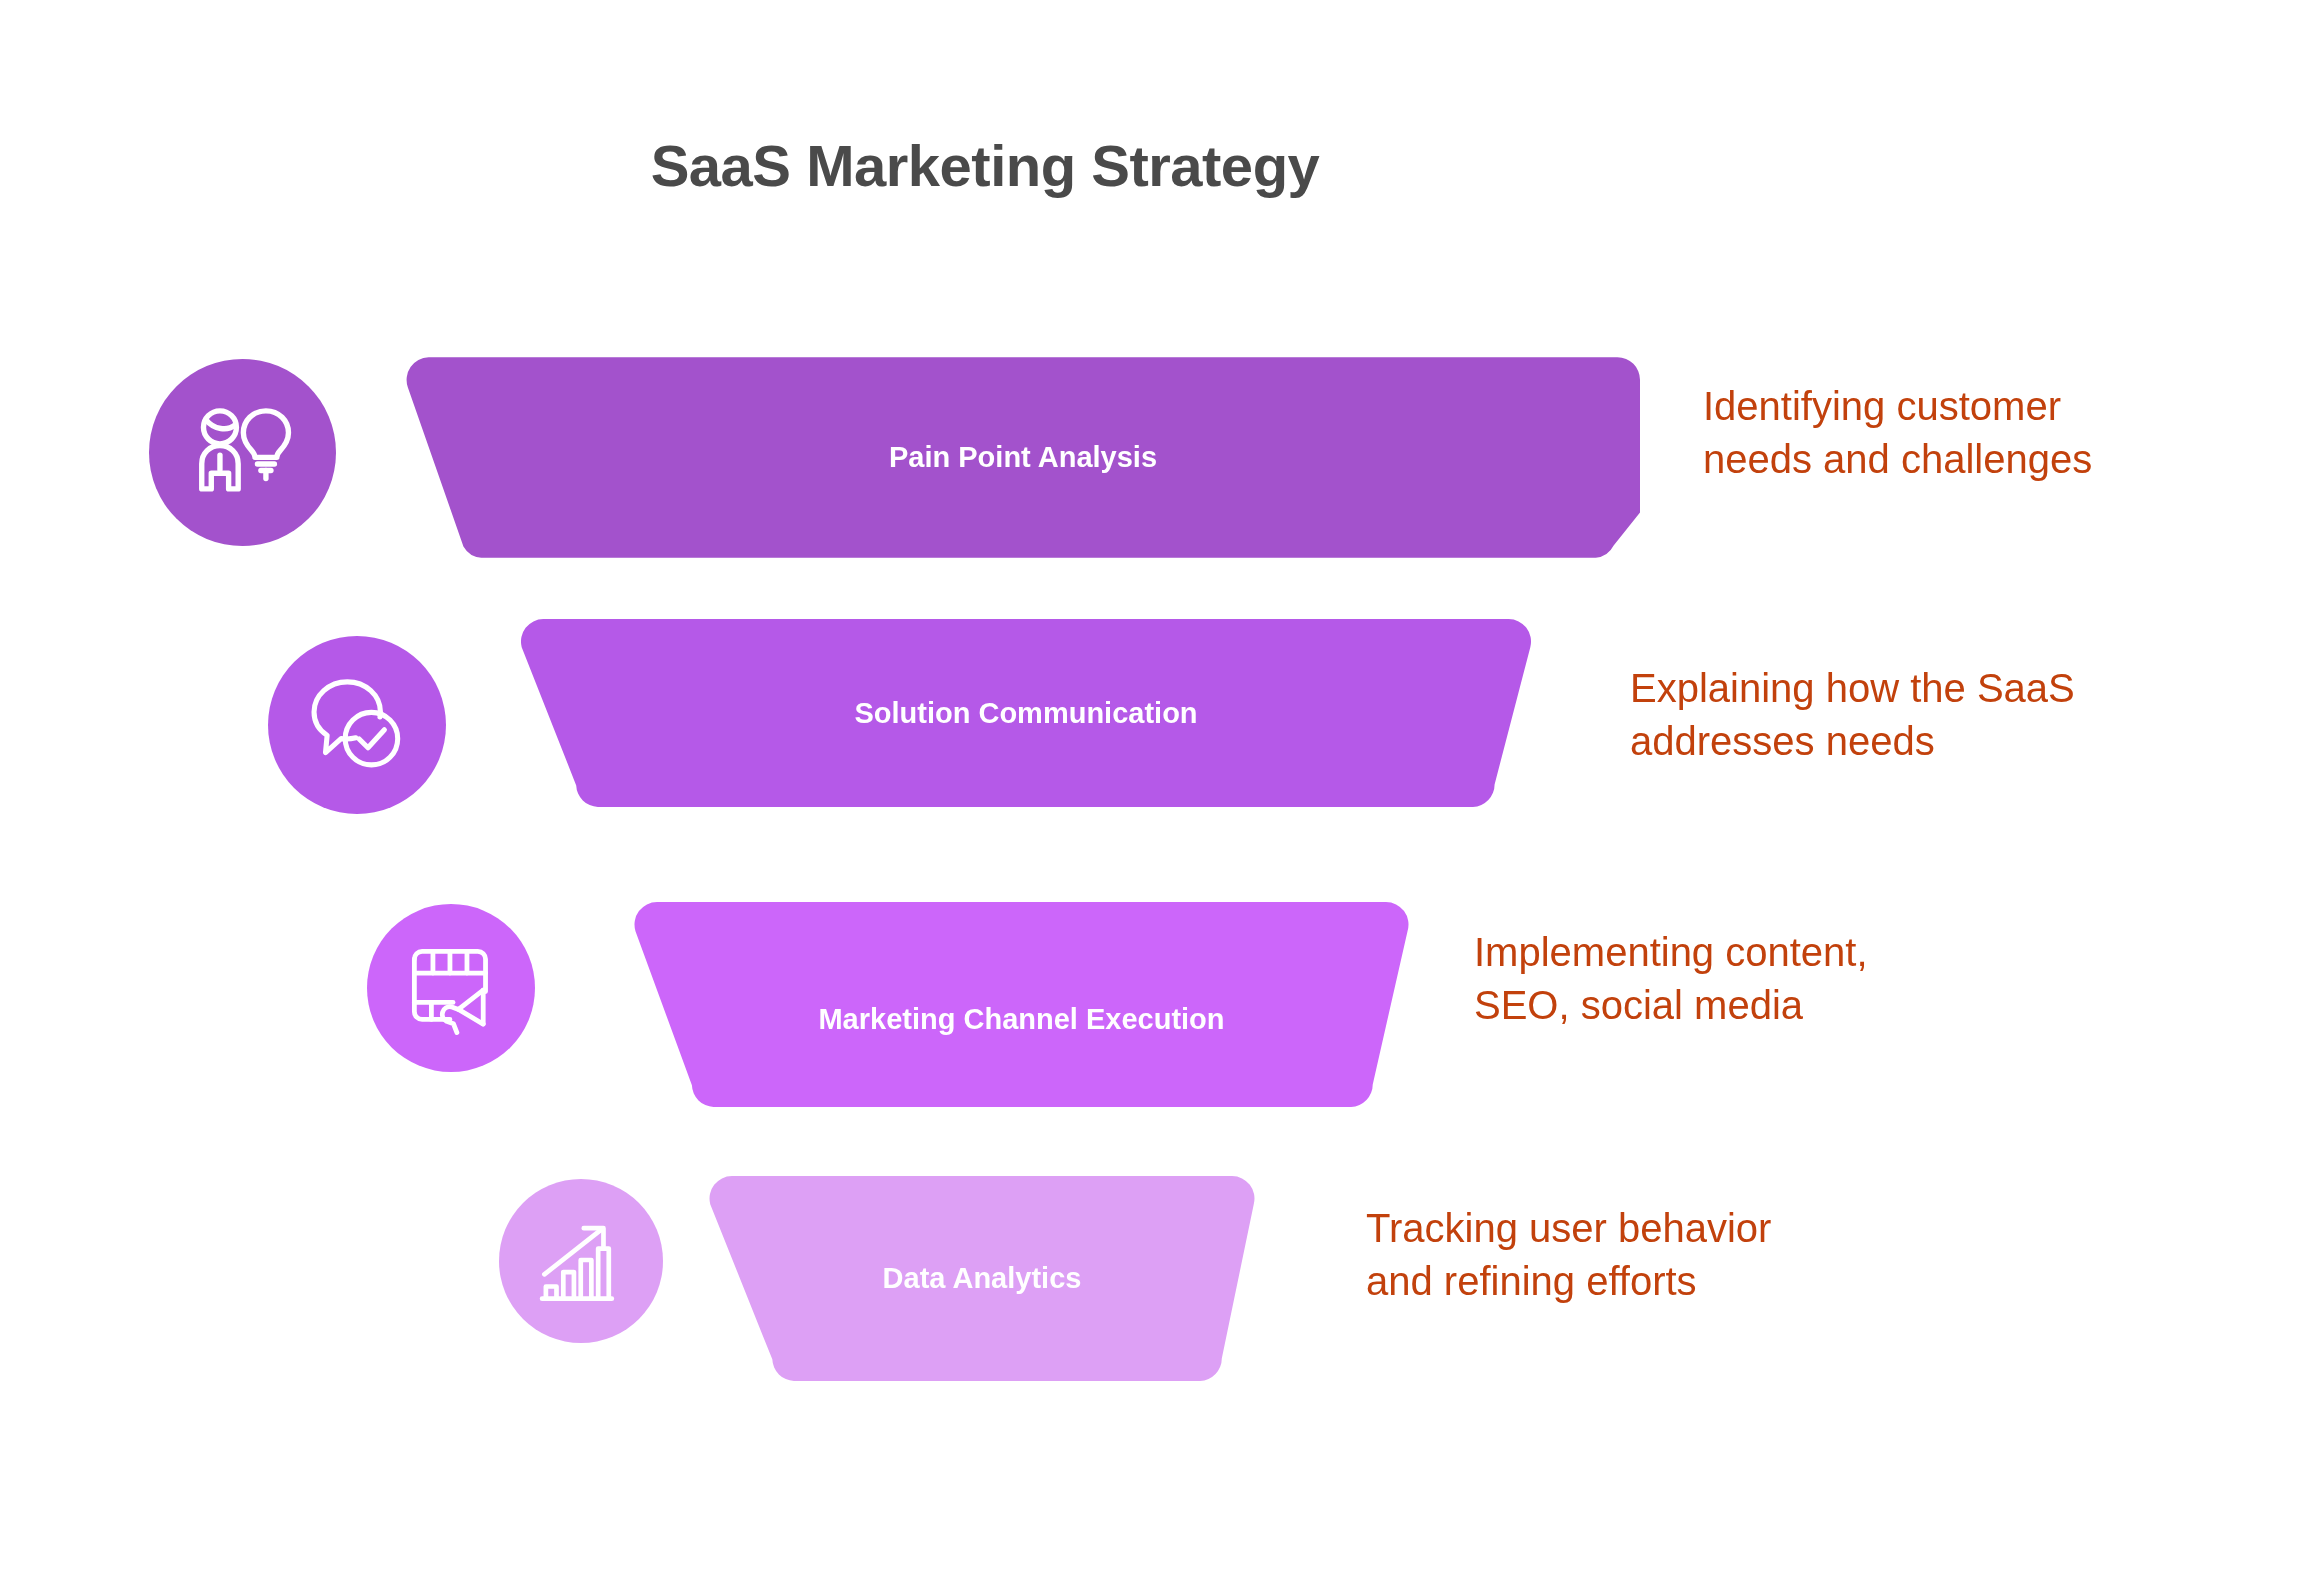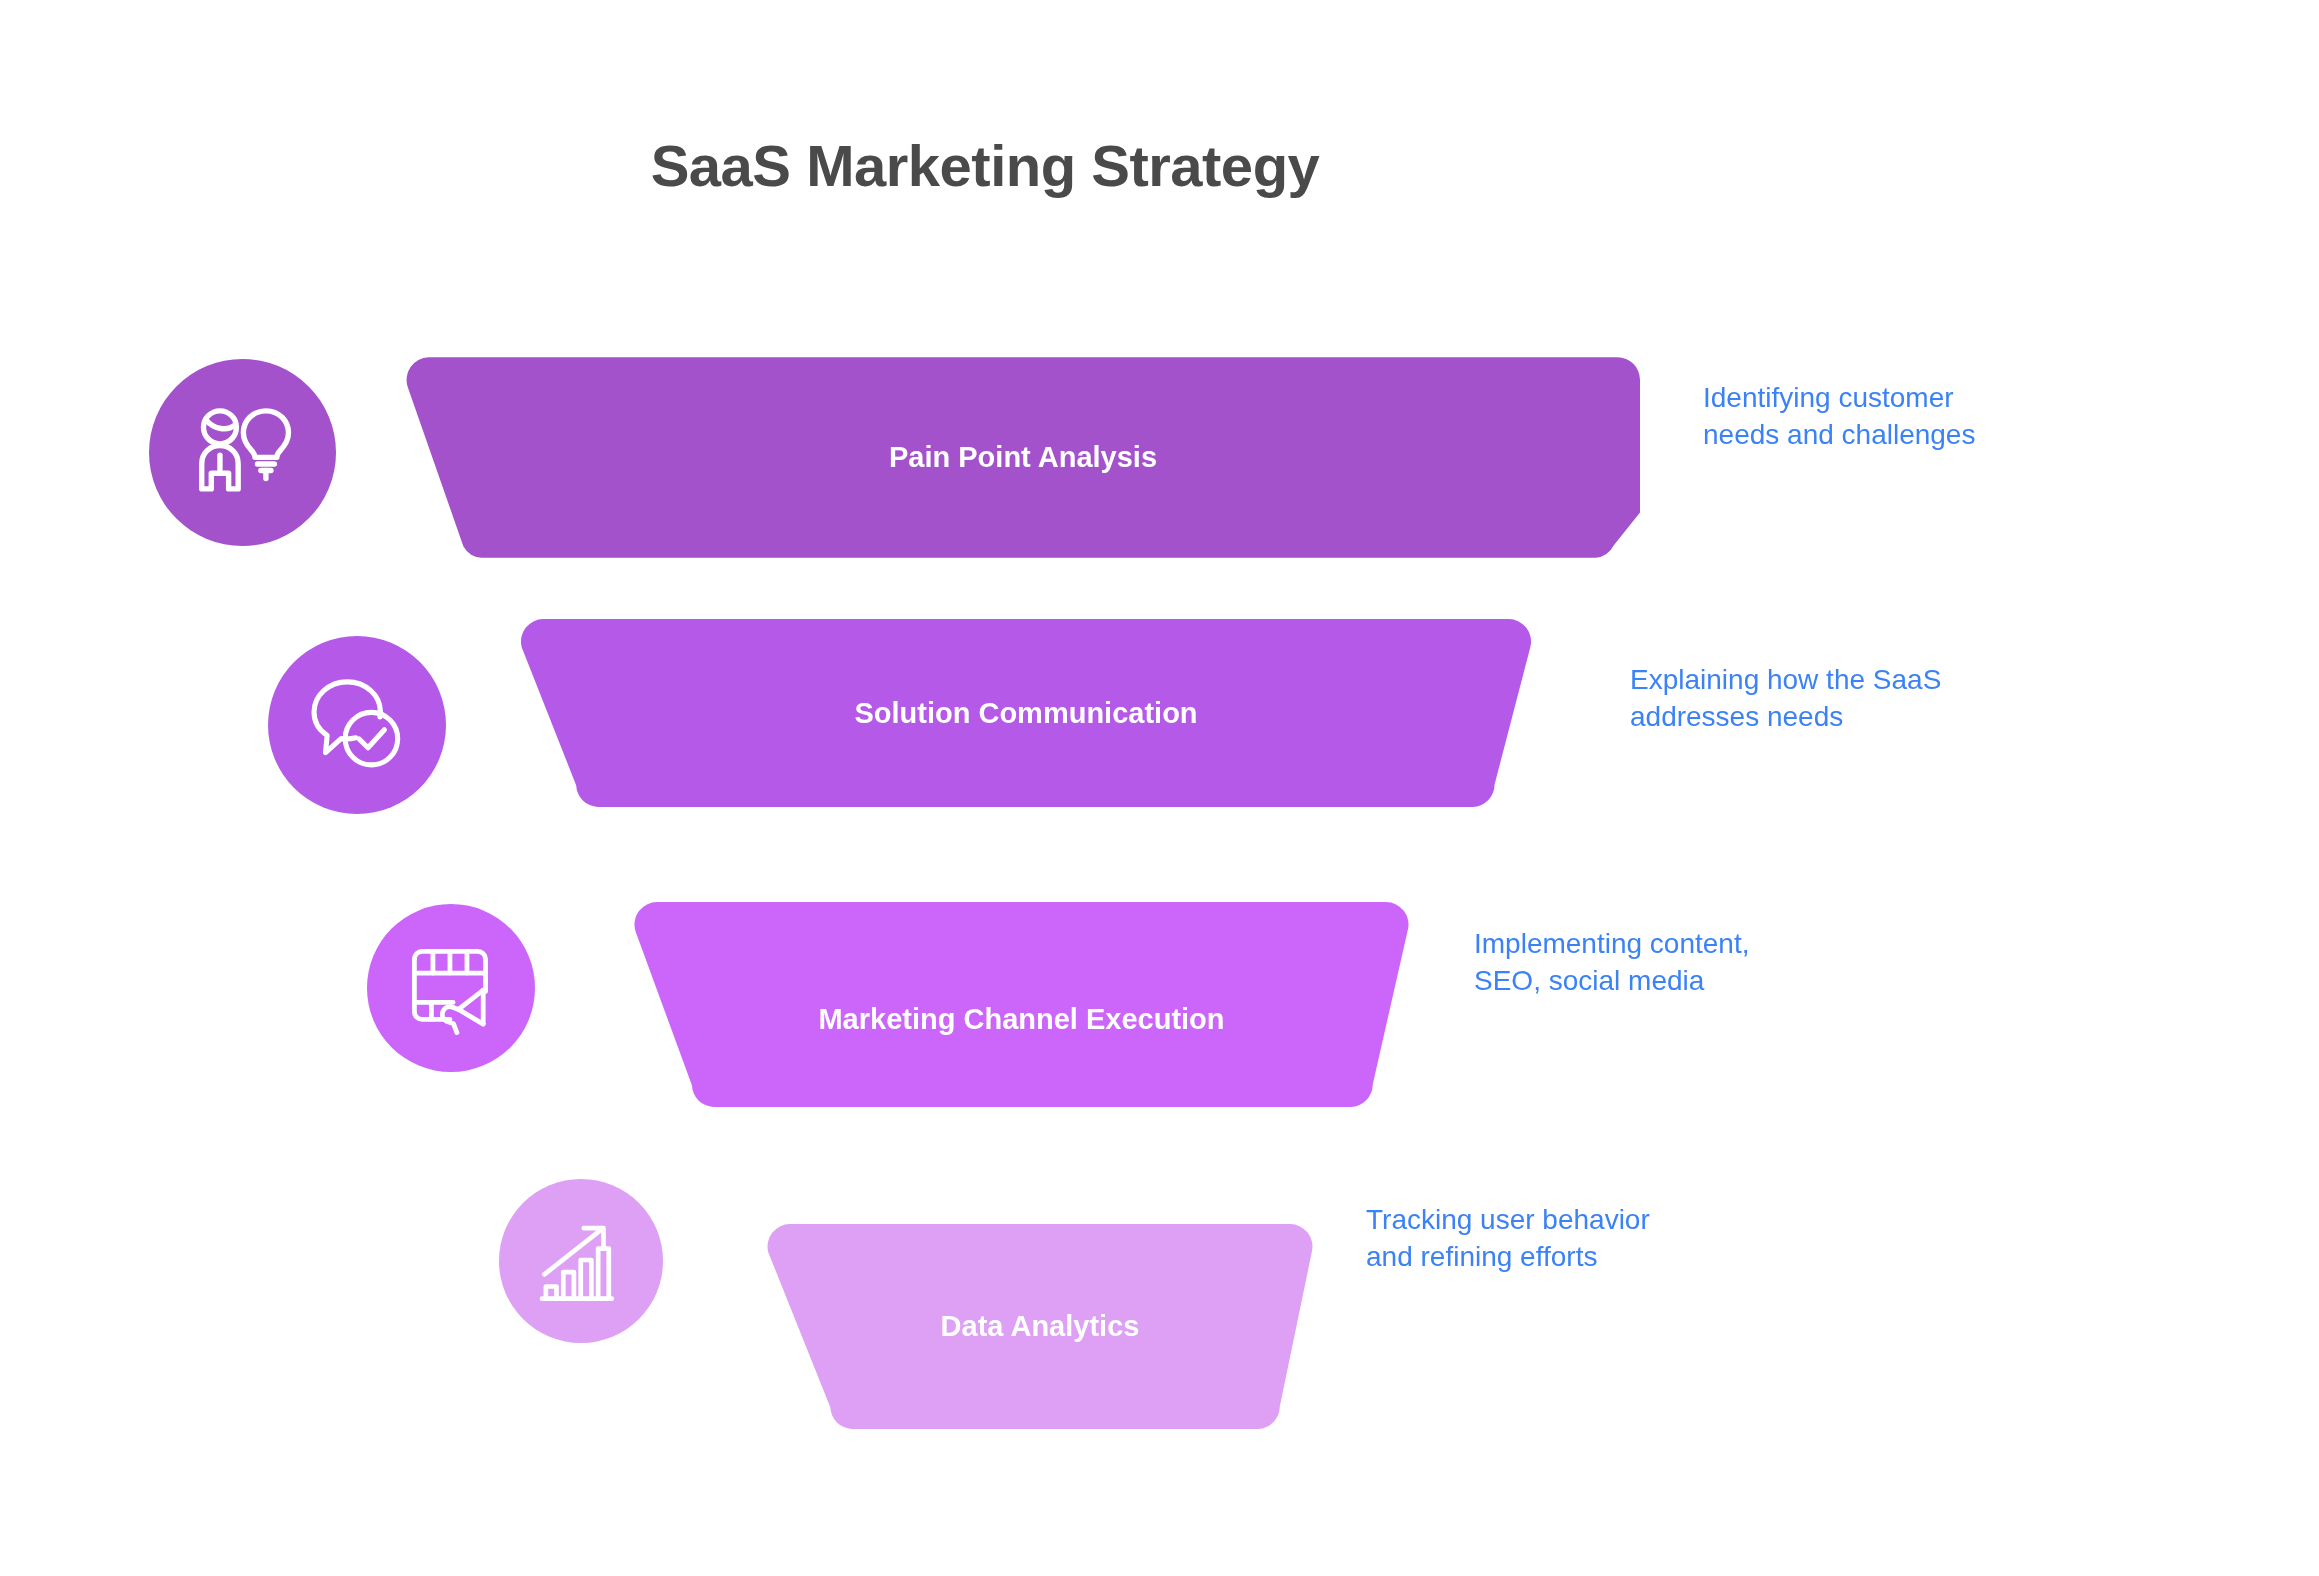--- a/index.html
+++ b/index.html
@@ -67,22 +67,22 @@
     font-size: 29px;
     line-height: 1.25;
     padding: 0 38px;
     box-sizing: border-box;
     pointer-events: none;
   }
 
   
   .annotation {
     position: absolute;
-    color: #3b82f6;
-    font-size: 28px;
+    color: #c2410c;
+    font-size: 40px;
     line-height: 1.32;
     white-space: pre-line;
   }
 </style>
 </head>
 <body>
 
 <div id="page-title">SaaS Marketing Strategy</div>
 
 <div class="funnel-row" style="left:0; top:0;">
@@ -169,21 +169,21 @@
       <path d="M7.5 40.5 L45 11"></path>
       <path d="M33.5 10 H46.5 V22"></path>
       <path d="M6 56.5 H52"></path>
       <path d="M8.5 56 V48.5 H15.5 V56"></path>
       <path d="M20 56 V39 H27 V56"></path>
       <path d="M31.5 56 V31 H38.5 V56"></path>
       <path d="M43 56 V23.5 H50 V56"></path>
     </svg>
   </div>
 
-  <div class="band" style="left:767px; top:1176px; width:546px; height:205px;margin-top:48px;">
+  <div class="band" style="left:709px; top:1176px; width:546px; height:205px;">
     <svg width="546" height="205" viewBox="0 0 580 218">
       <path d="M24 0 H556 A24 24 0 0 1 579 30 L545 194 A24 24 0 0 1 522 218 H90 A24 24 0 0 1 67 195 L1 30 A24 24 0 0 1 24 0 Z" fill="#dda0f5"></path>
     </svg>
     <div class="band-label">Data Analytics</div>
   </div>
 
   <div class="annotation" style="left:1358px; top:1202px; width:471px;margin-left:8px;">Tracking user behavior
 and refining efforts</div>
 </div>
 

